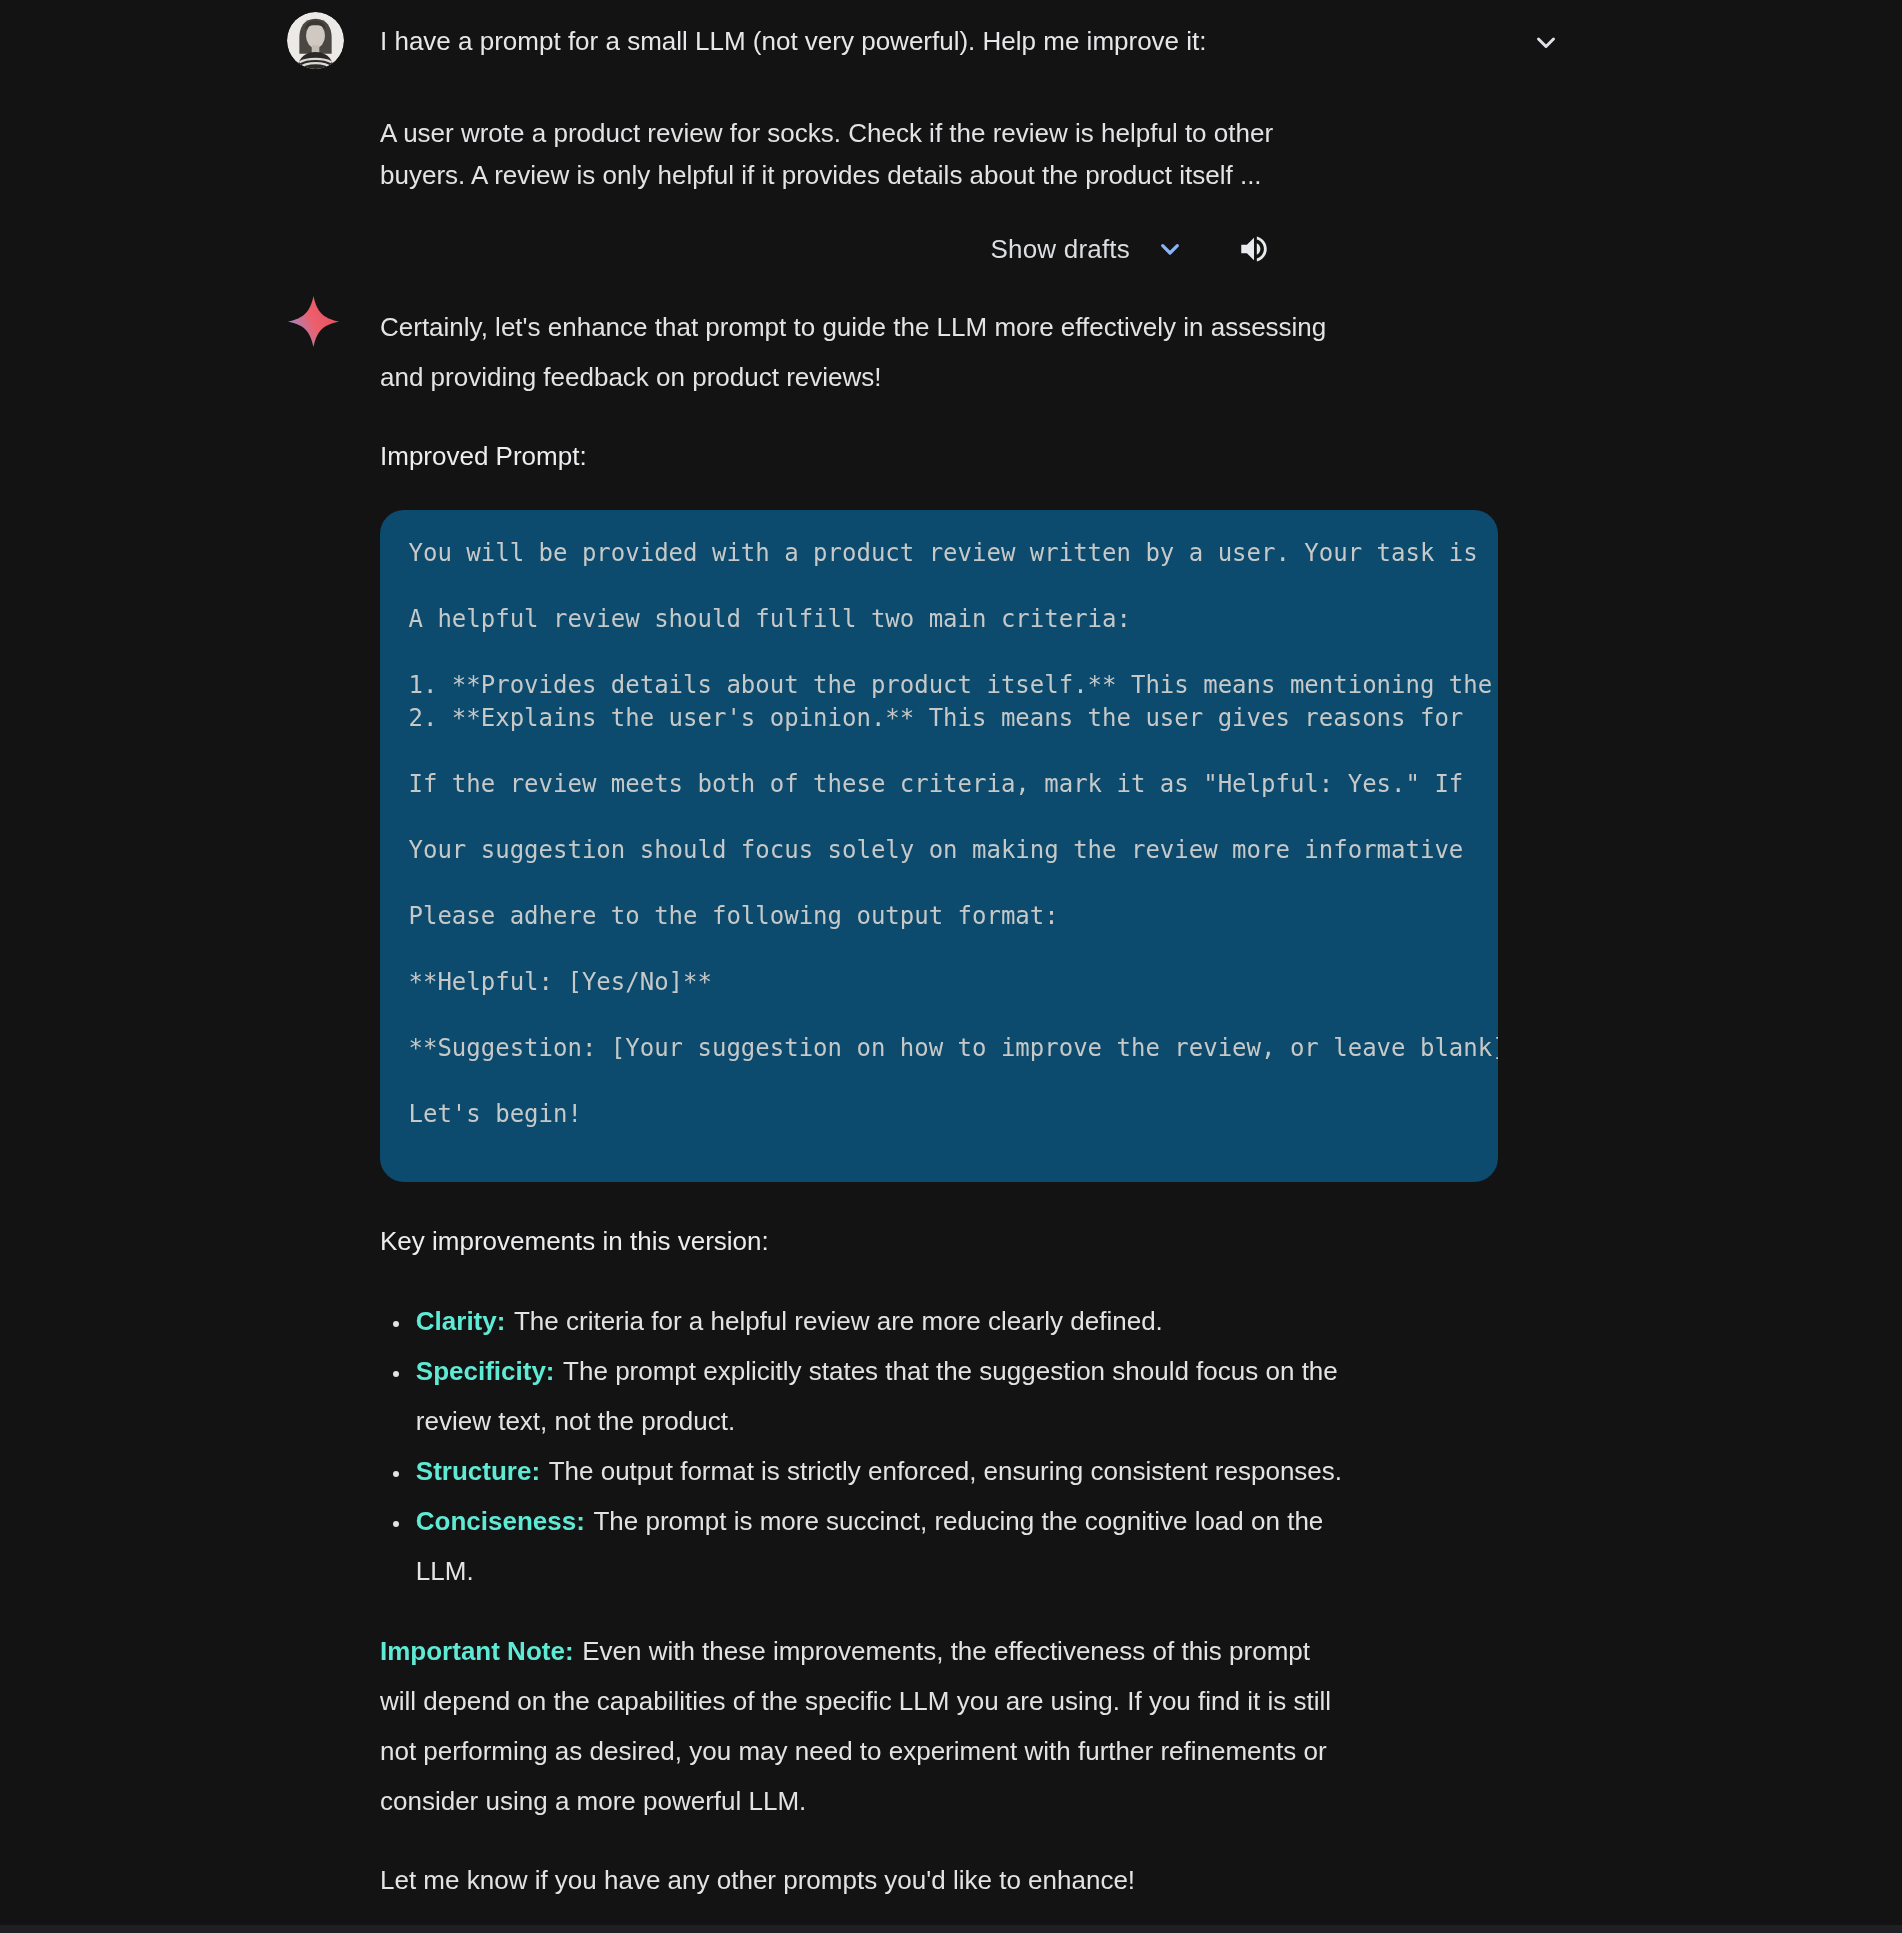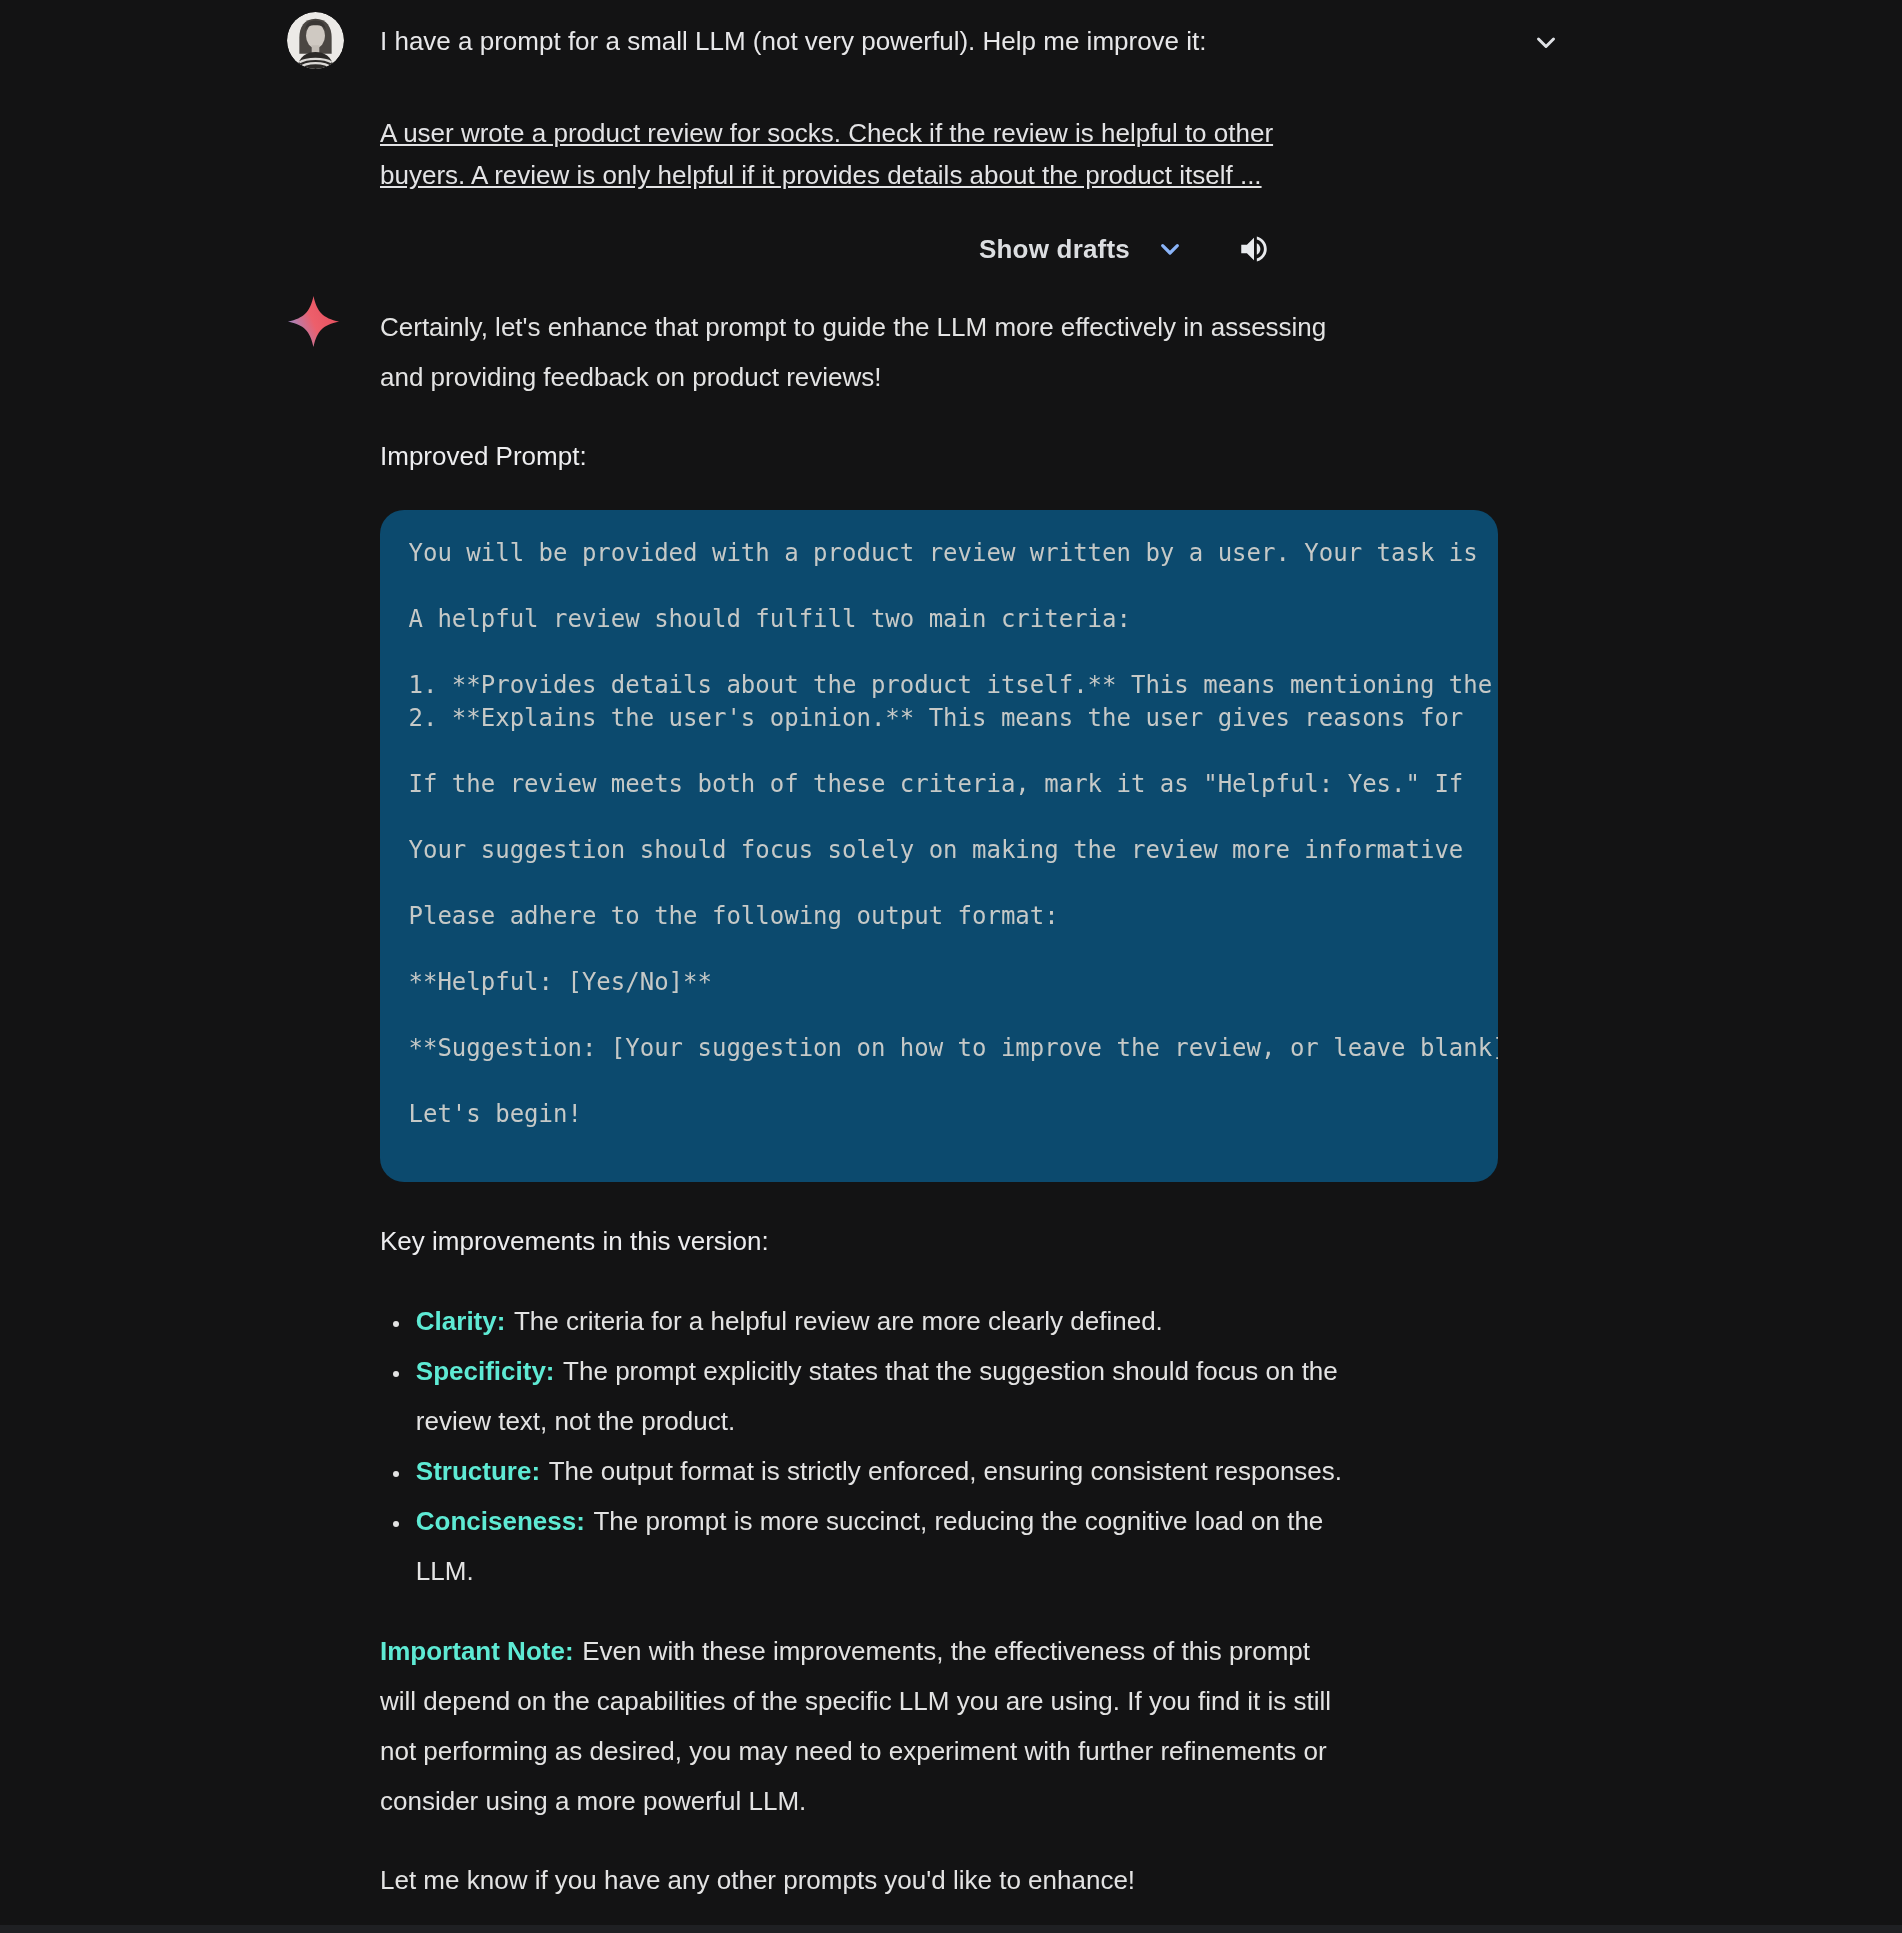--- a/index.html
+++ b/index.html
@@ -17,26 +17,26 @@
   .gutter{flex:0 0 380px;width:380px;position:relative;}
   .content{flex:1 1 auto;position:relative;min-width:0;}
 
   
   .avatar{position:absolute;left:287px;top:-2.9px;width:57px;height:57px;border-radius:50%;overflow:hidden;display:block;}
   .sparkle{position:absolute;left:287px;top:-6.7px;width:53px;height:53px;display:block;}
 
   
   .u-title{line-height:53px;white-space:pre;color:#e7e7e9;}
   .collapse-btn{position:absolute;left:1145px;top:5.7px;width:42px;height:42px;background:none;border:none;padding:1.9px;cursor:pointer;display:flex;align-items:center;justify-content:center;}
-  .u-body{margin-top:44px;line-height:42px;white-space:pre-line;color:#e3e3e5;text-decoration:underline;}
+  .u-body{margin-top:44px;line-height:42px;white-space:pre-line;color:#e3e3e5;}
 
   
   .drafts-row{height:46px;margin-top:30px;display:flex;align-items:center;justify-content:flex-end;padding-right:333px;}
   .drafts-btn{display:flex;align-items:center;gap:24px;background:none;border:none;cursor:pointer;padding:0;}
-  .drafts-label{color:#dcdee1;font-size:26px;font-weight:700;letter-spacing:0.2px;font-family:"Liberation Sans",sans-serif;}
+  .drafts-label{color:#dcdee1;font-size:26px;font-weight:400;letter-spacing:0.2px;font-family:"Liberation Sans",sans-serif;}
   .speaker-btn{background:none;border:none;padding:0;margin-left:51px;cursor:pointer;display:flex;align-items:center;}
 
   
   .model-turn{margin-top:30px;}
   .m-intro{line-height:50px;white-space:pre-line;}
   .m-heading{font-weight:400;color:#ededef;line-height:50px;margin:28.5px 0 0;white-space:pre;}
   .codeblock{
     margin-top:29.5px;width:1118px;height:672px;
     background:#0c4a6e;border-radius:24px;
     box-sizing:border-box;padding:27px 0 0 28.5px;overflow:hidden;

